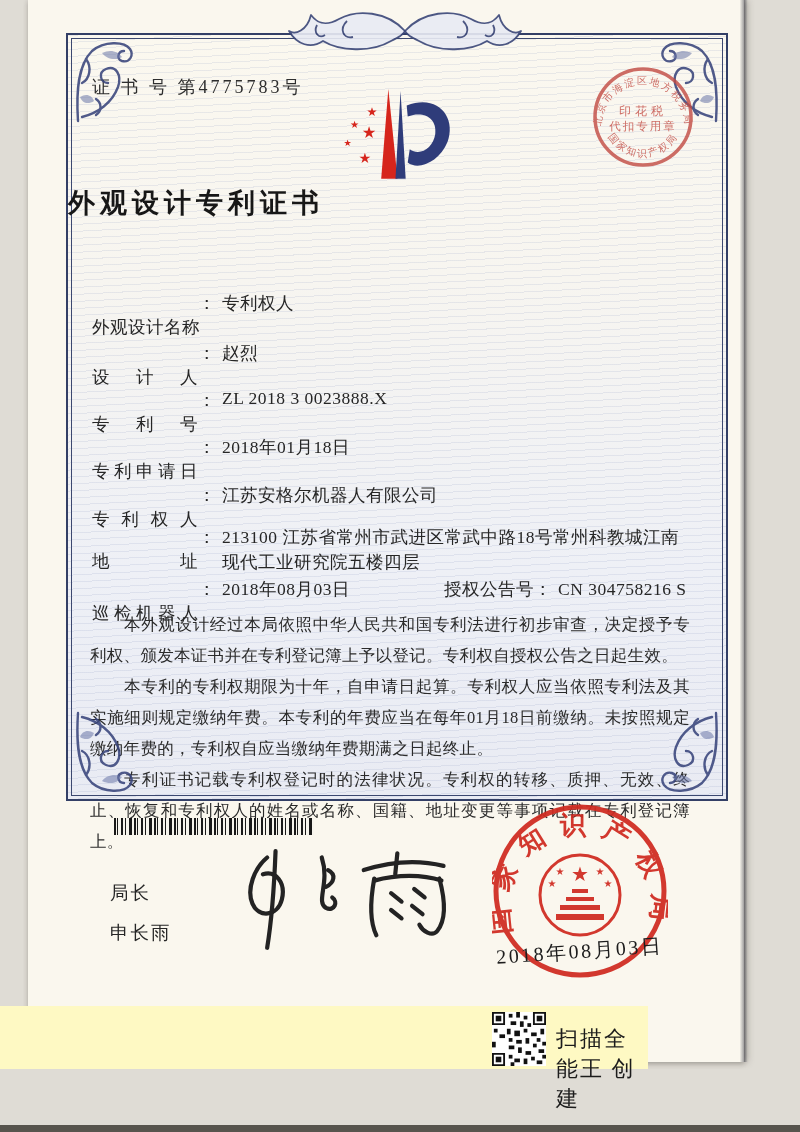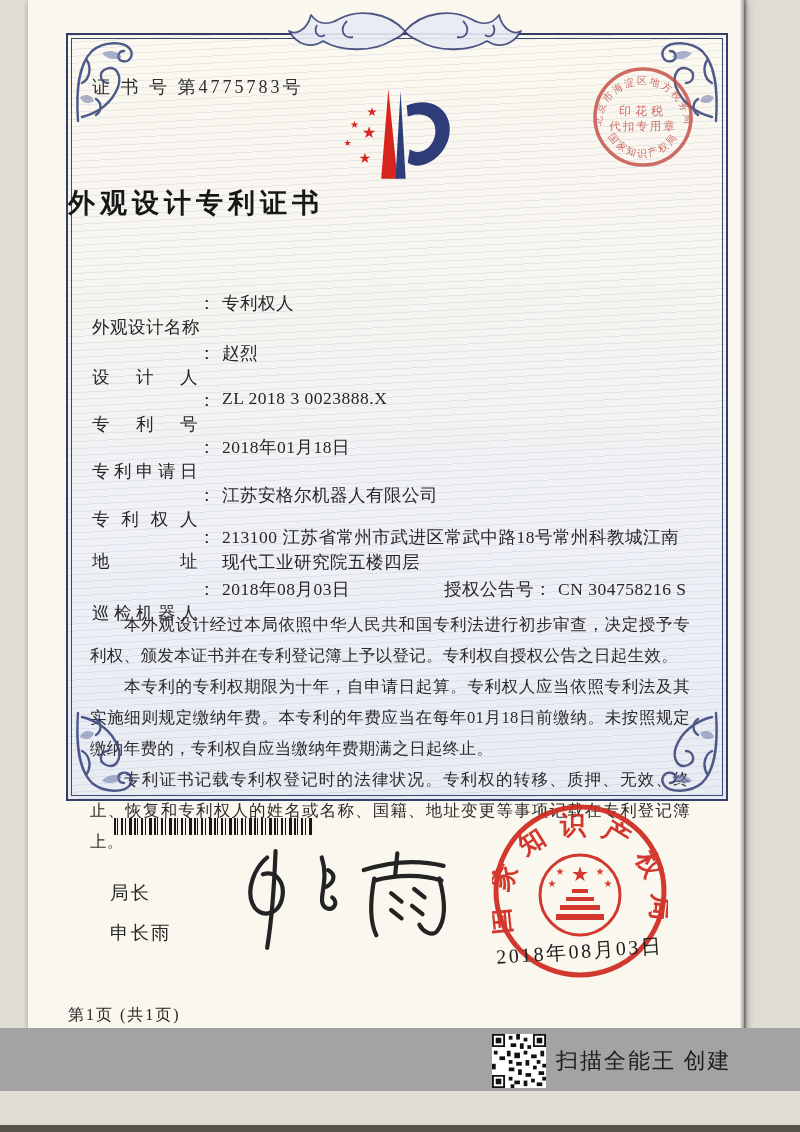--- a/index.html
+++ b/index.html
@@ -20,22 +20,22 @@
   }
   .page-edge-right {
     position:absolute; top:0; right:-4px; width:8px; height:100%;
     background:linear-gradient(90deg, rgba(90,90,100,.05), rgba(70,70,80,.55) 55%, rgba(230,228,220,.2));
   }
   .canvas-bottom-bar {
     position:absolute; left:0; bottom:0; width:100%; height:7px;
     background:#57544d;
   }
   .scanner-strip {
-    position:absolute; left:0; top:1028px; width:800px; height:63px;
-    background:#a3a3a3;
+    position:absolute; left:0; top:1006px; width:648px; height:63px;
+    background:#fef9c3;
   }
   
   .frame {
     position:absolute; left:38px; top:33px; width:662px; height:768px;
     border:2px solid #333f66;
     background:
       repeating-linear-gradient(177deg, rgba(125,140,185,.15) 0 1px, rgba(0,0,0,0) 1px 7px),
       linear-gradient(180deg,#fbf8ef 0%, #f7f5f0 32%, #eef0f6 70%, #e9ebf3 100%);
   }
   .frame::before {

